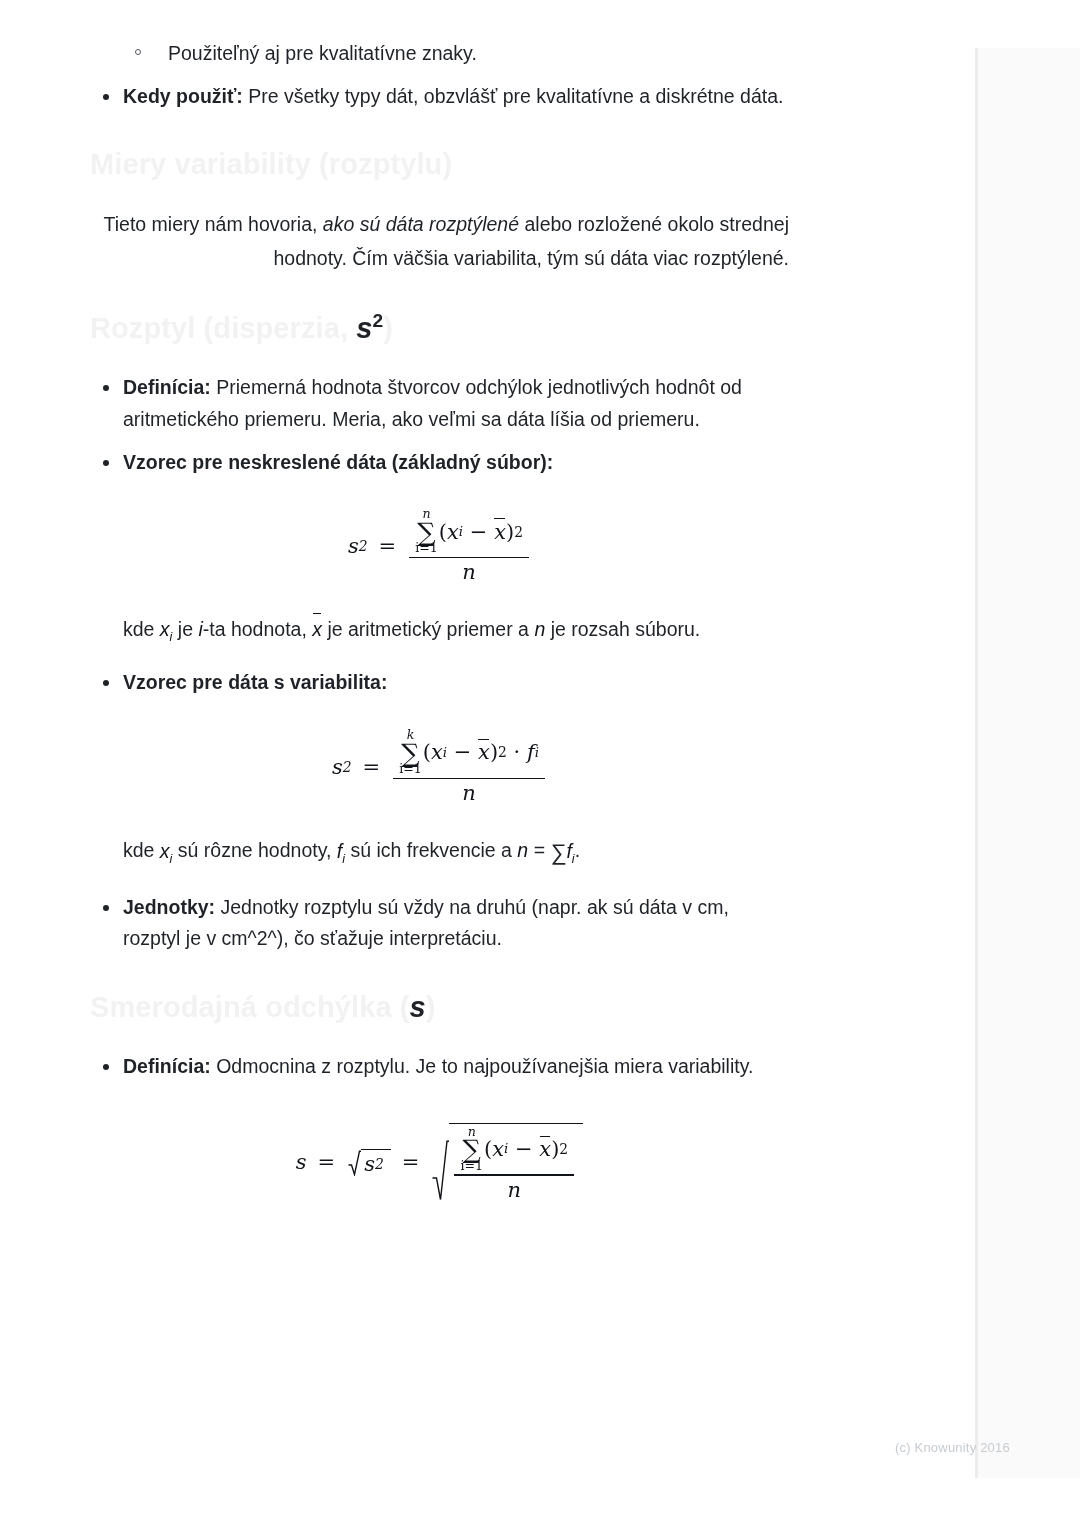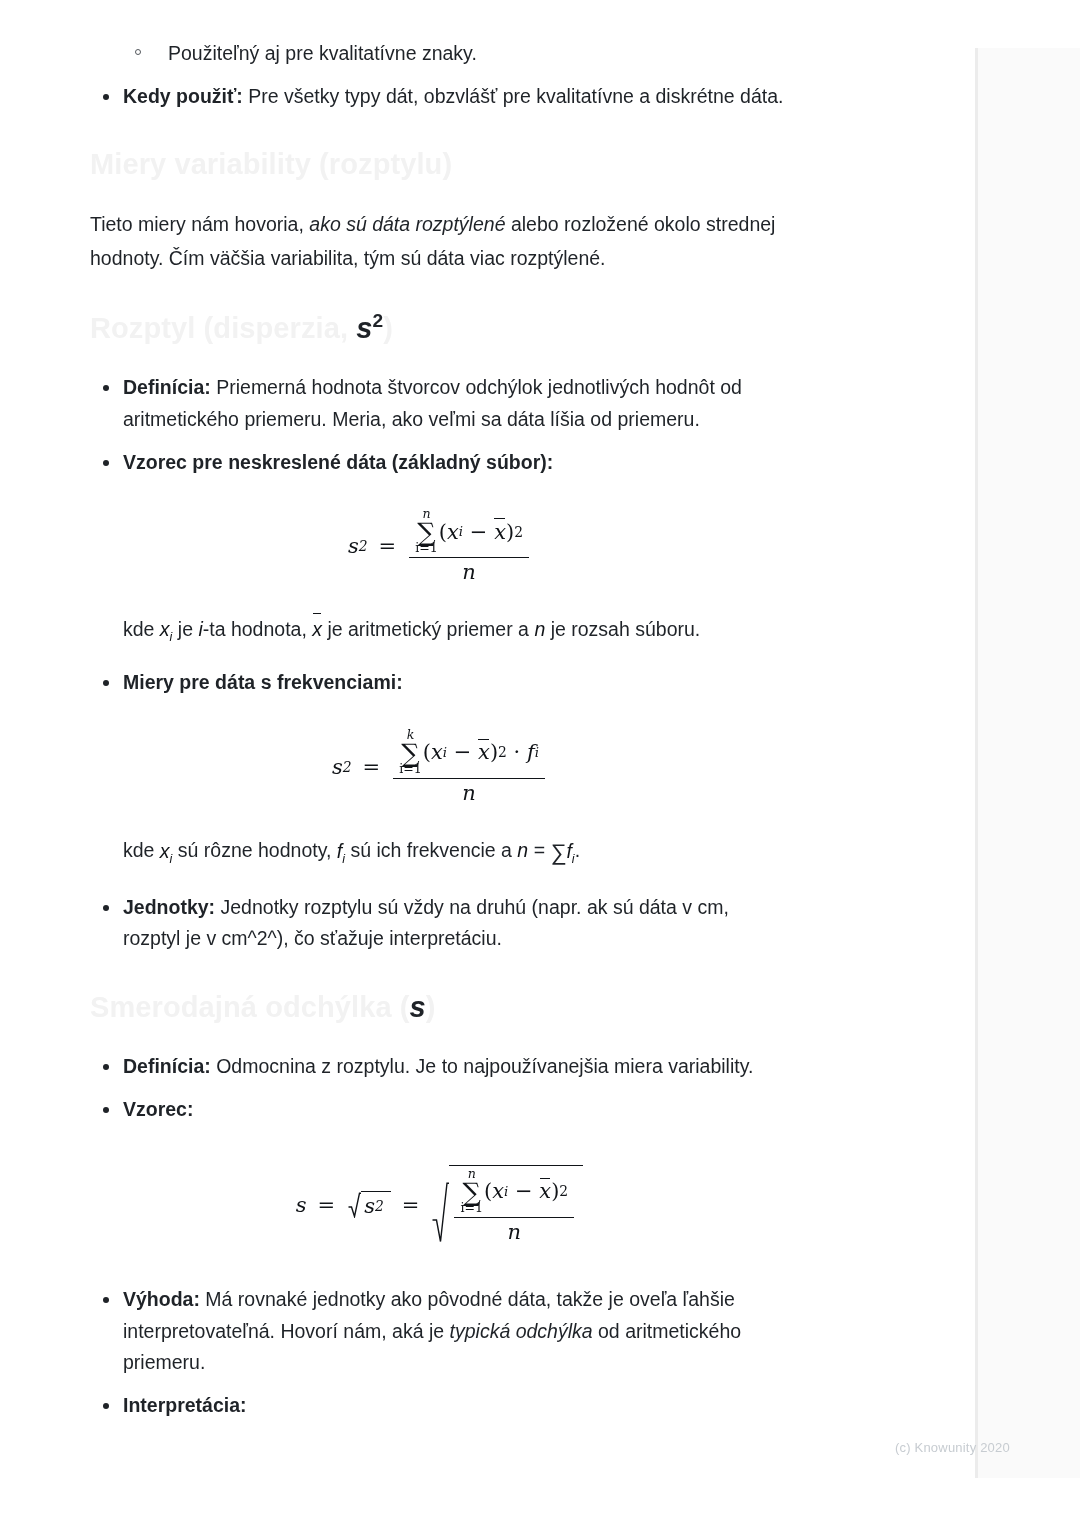--- a/index.html
+++ b/index.html
@@ -108,20 +108,21 @@
   h2.faded .mathdark {
     color: #1f2328;
   }
 
   
   p.body {
     font-size: 19.5px;
     line-height: 1.72;
     margin: 0 0 18px 0;
     color: #1f2328;
+    text-align: right;
   }
   p.kde {
     font-size: 19.5px;
     line-height: 1.62;
     margin: 14px 0 20px 33px;
     color: #1f2328;
   }
 
   
   .math {
@@ -321,21 +322,21 @@
         <span class="bar"></span>
         <span class="den">n</span>
       </span>
     </span>
   </div>
 
   <p class="kde"><span>kde </span><span class="math"><span>x</span><span class="sub">i</span></span><span> je </span><span class="math">i</span><span>-ta hodnota, </span><span class="math"><span class="bar-x">x</span></span><span> je aritmetický priemer a </span><span class="math">n</span><span> je rozsah súboru.</span></p>
 
   <ul class="lvl1">
     <li class="nospace">
-      <b>Miery pre dáta s frekvenciami:</b>
+      <b>Vzorec pre dáta s variabilita:</b>
     </li>
   </ul>
 
   <div class="formula-block">
     <span class="formula">
       <span class="it">s</span>
         <span class="sup">2</span>
       <span class="eq">=</span>
       <span class="frac">
         <span class="num">
@@ -367,23 +368,20 @@
     <li>
       <b>Jednotky:</b><span> Jednotky rozptylu sú vždy na druhú (napr. ak sú dáta v cm, rozptyl je v cm^2^), čo sťažuje interpretáciu.</span>
     </li>
   </ul>
 
   <h2 class="faded"><span>Smerodajná odchýlka (</span><span class="mathdark math">s</span><span>)</span></h2>
 
   <ul class="lvl1">
     <li>
       <b>Definícia:</b><span> Odmocnina z rozptylu. Je to najpoužívanejšia miera variability.</span>
-    </li>
-    <li class="nospace">
-      <b>Vzorec:</b>
     </li>
   </ul>
 
   <div class="formula-block" style="margin-top:40px;margin-bottom:40px;">
     <span class="formula">
       <span class="it">s</span>
       <span class="eq">=</span>
       <span class="radical">
         <span class="sign">
           <svg width="13" height="26" viewBox="0 0 13 26" aria-hidden="true">
@@ -419,24 +417,16 @@
                 <span class="supn">2</span>
             </span>
             <span class="bar"></span>
             <span class="den">n</span>
           </span>
         </span>
       </span>
     </span>
   </div>
 
-  <ul class="lvl1">
-    <li>
-      <b>Výhoda:</b><span> Má rovnaké jednotky ako pôvodné dáta, takže je oveľa ľahšie interpretovateľná. Hovorí nám, aká je </span><i>typická odchýlka</i><span> od aritmetického priemeru.</span>
-    </li>
-    <li>
-      <b>Interpretácia:</b>
-    </li>
-  </ul>
 
 </div>
 
-<div class="watermark">(c) Knowunity 2020</div>
+<div class="watermark">(c) Knowunity 2016</div>
 
 </body></html>

